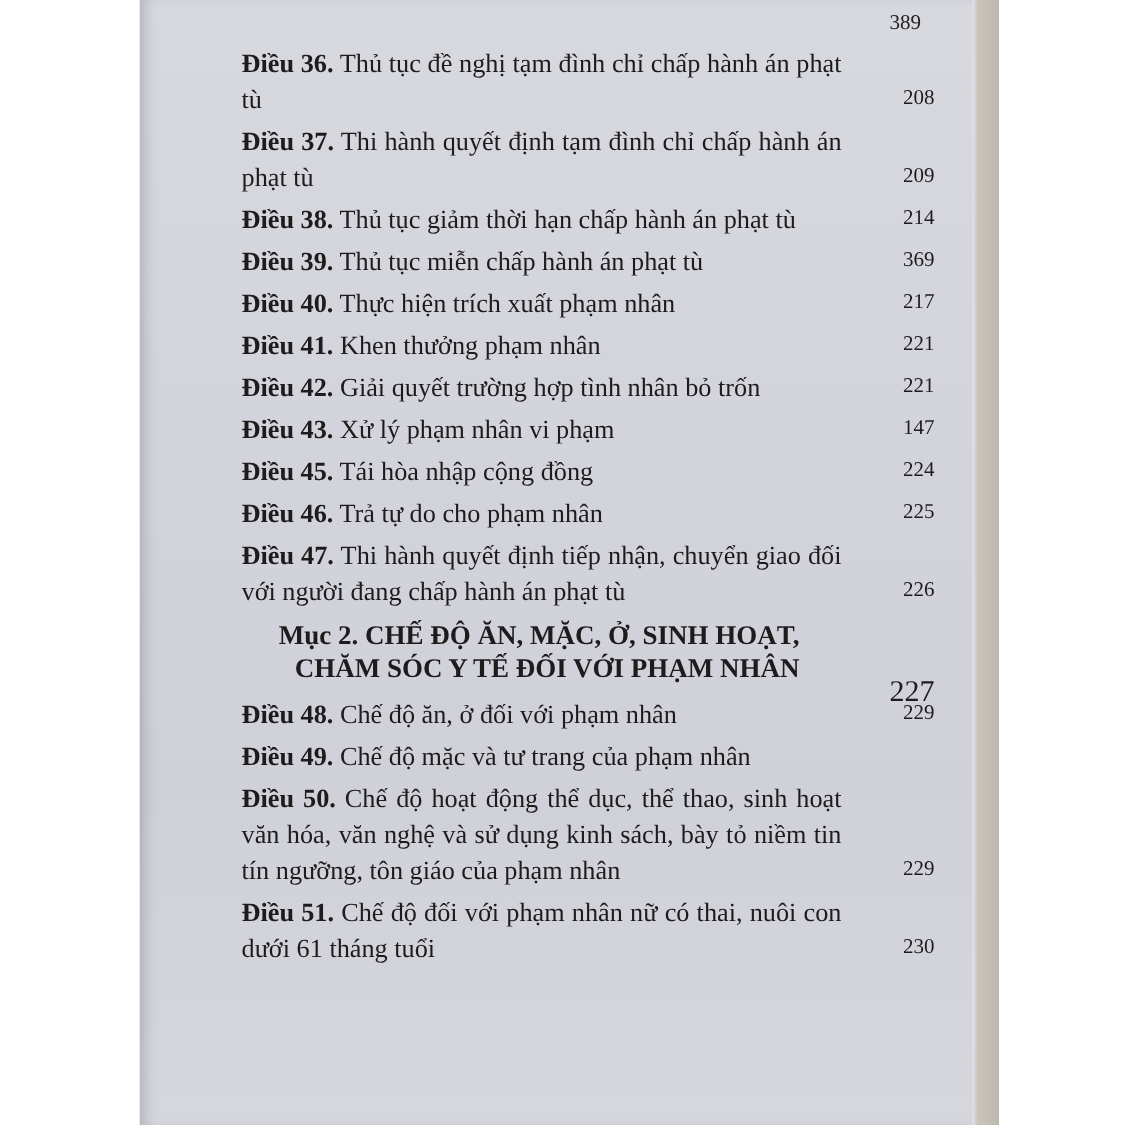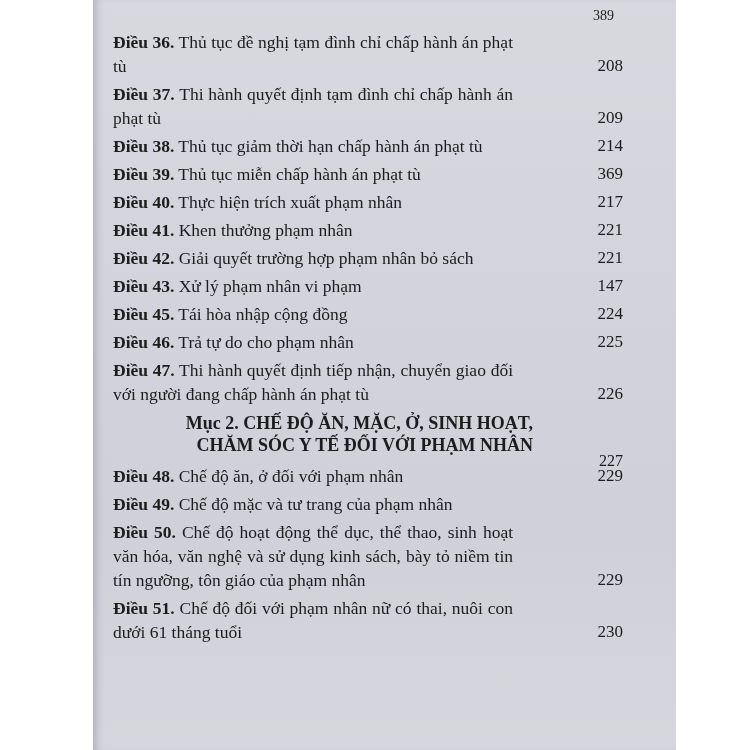--- a/index.html
+++ b/index.html
@@ -27,21 +27,20 @@
   .page {
     position: absolute;
     left: 93px;
     top: 0;
     width: 555px;
     height: 750px;
     background: linear-gradient(180deg, #d8d9df 0%, #d3d4db 40%, #d0d1d8 70%, #d6d7dd 100%);
     box-shadow: inset 8px 0 10px -6px rgba(80,80,100,0.35);
     font-family: "Liberation Serif", "DejaVu Serif", serif;
     color: #1c1c1c;
-    padding-left: 28px;
   }
   .page-number {
     position: absolute;
     left: 500px;
     top: 8px;
     font-size: 14px;
     color: #222;
   }
   .toc {
     position: absolute;
@@ -49,50 +48,51 @@
     top: 30px;
     width: 520px;
   }
   .entry {
     position: relative;
     display: flex;
     align-items: flex-end;
     font-size: 17.5px;
     line-height: 24px;
     margin-bottom: 4px;
+    margin-left: 48px;
   }
   .entry .text {
     width: 400px;
     text-align: justify;
     text-align-last: left;
   }
   .entry .label {
     font-weight: bold;
   }
   .entry .pg {
     position: absolute;
     right: 10px;
     bottom: 0;
-    font-size: 17px;
+    font-size: 14px;
   }
   .section {
     text-align: right;
     font-weight: bold;
     font-size: 18px;
     line-height: 22px;
     width: 420px;
     margin: 6px 0 0 0;
     position: relative;
   }
   .section .pg {
     position: absolute;
     right: -90px;
     bottom: -16px;
     font-weight: normal;
-    font-size: 16px;
+    font-size: 20px;
   }
 </style>
 </head>
 <body>
 
 <div class="scene">
   <div class="page-edge"></div>
   <div class="page">
     <div class="page-number">389</div>
 
@@ -116,21 +116,21 @@
           </div>
           <div class="entry">
             <div class="text"><span class="label">Điều 40.</span> <span>Thực hiện trích xuất phạm nhân</span></div>
             <span class="pg">217</span>
           </div>
           <div class="entry">
             <div class="text"><span class="label">Điều 41.</span> <span>Khen thưởng phạm nhân</span></div>
             <span class="pg">221</span>
           </div>
           <div class="entry">
-            <div class="text"><span class="label">Điều 42.</span> <span>Giải quyết trường hợp phạm nhân bỏ sách</span></div>
+            <div class="text"><span class="label">Điều 42.</span> <span>Giải quyết trường hợp tình nhân bỏ trốn</span></div>
             <span class="pg">221</span>
           </div>
           <div class="entry">
             <div class="text"><span class="label">Điều 43.</span> <span>Xử lý phạm nhân vi phạm</span></div>
             <span class="pg">147</span>
           </div>
           <div class="entry">
             <div class="text"><span class="label">Điều 45.</span> <span>Tái hòa nhập cộng đồng</span></div>
             <span class="pg">224</span>
           </div>

